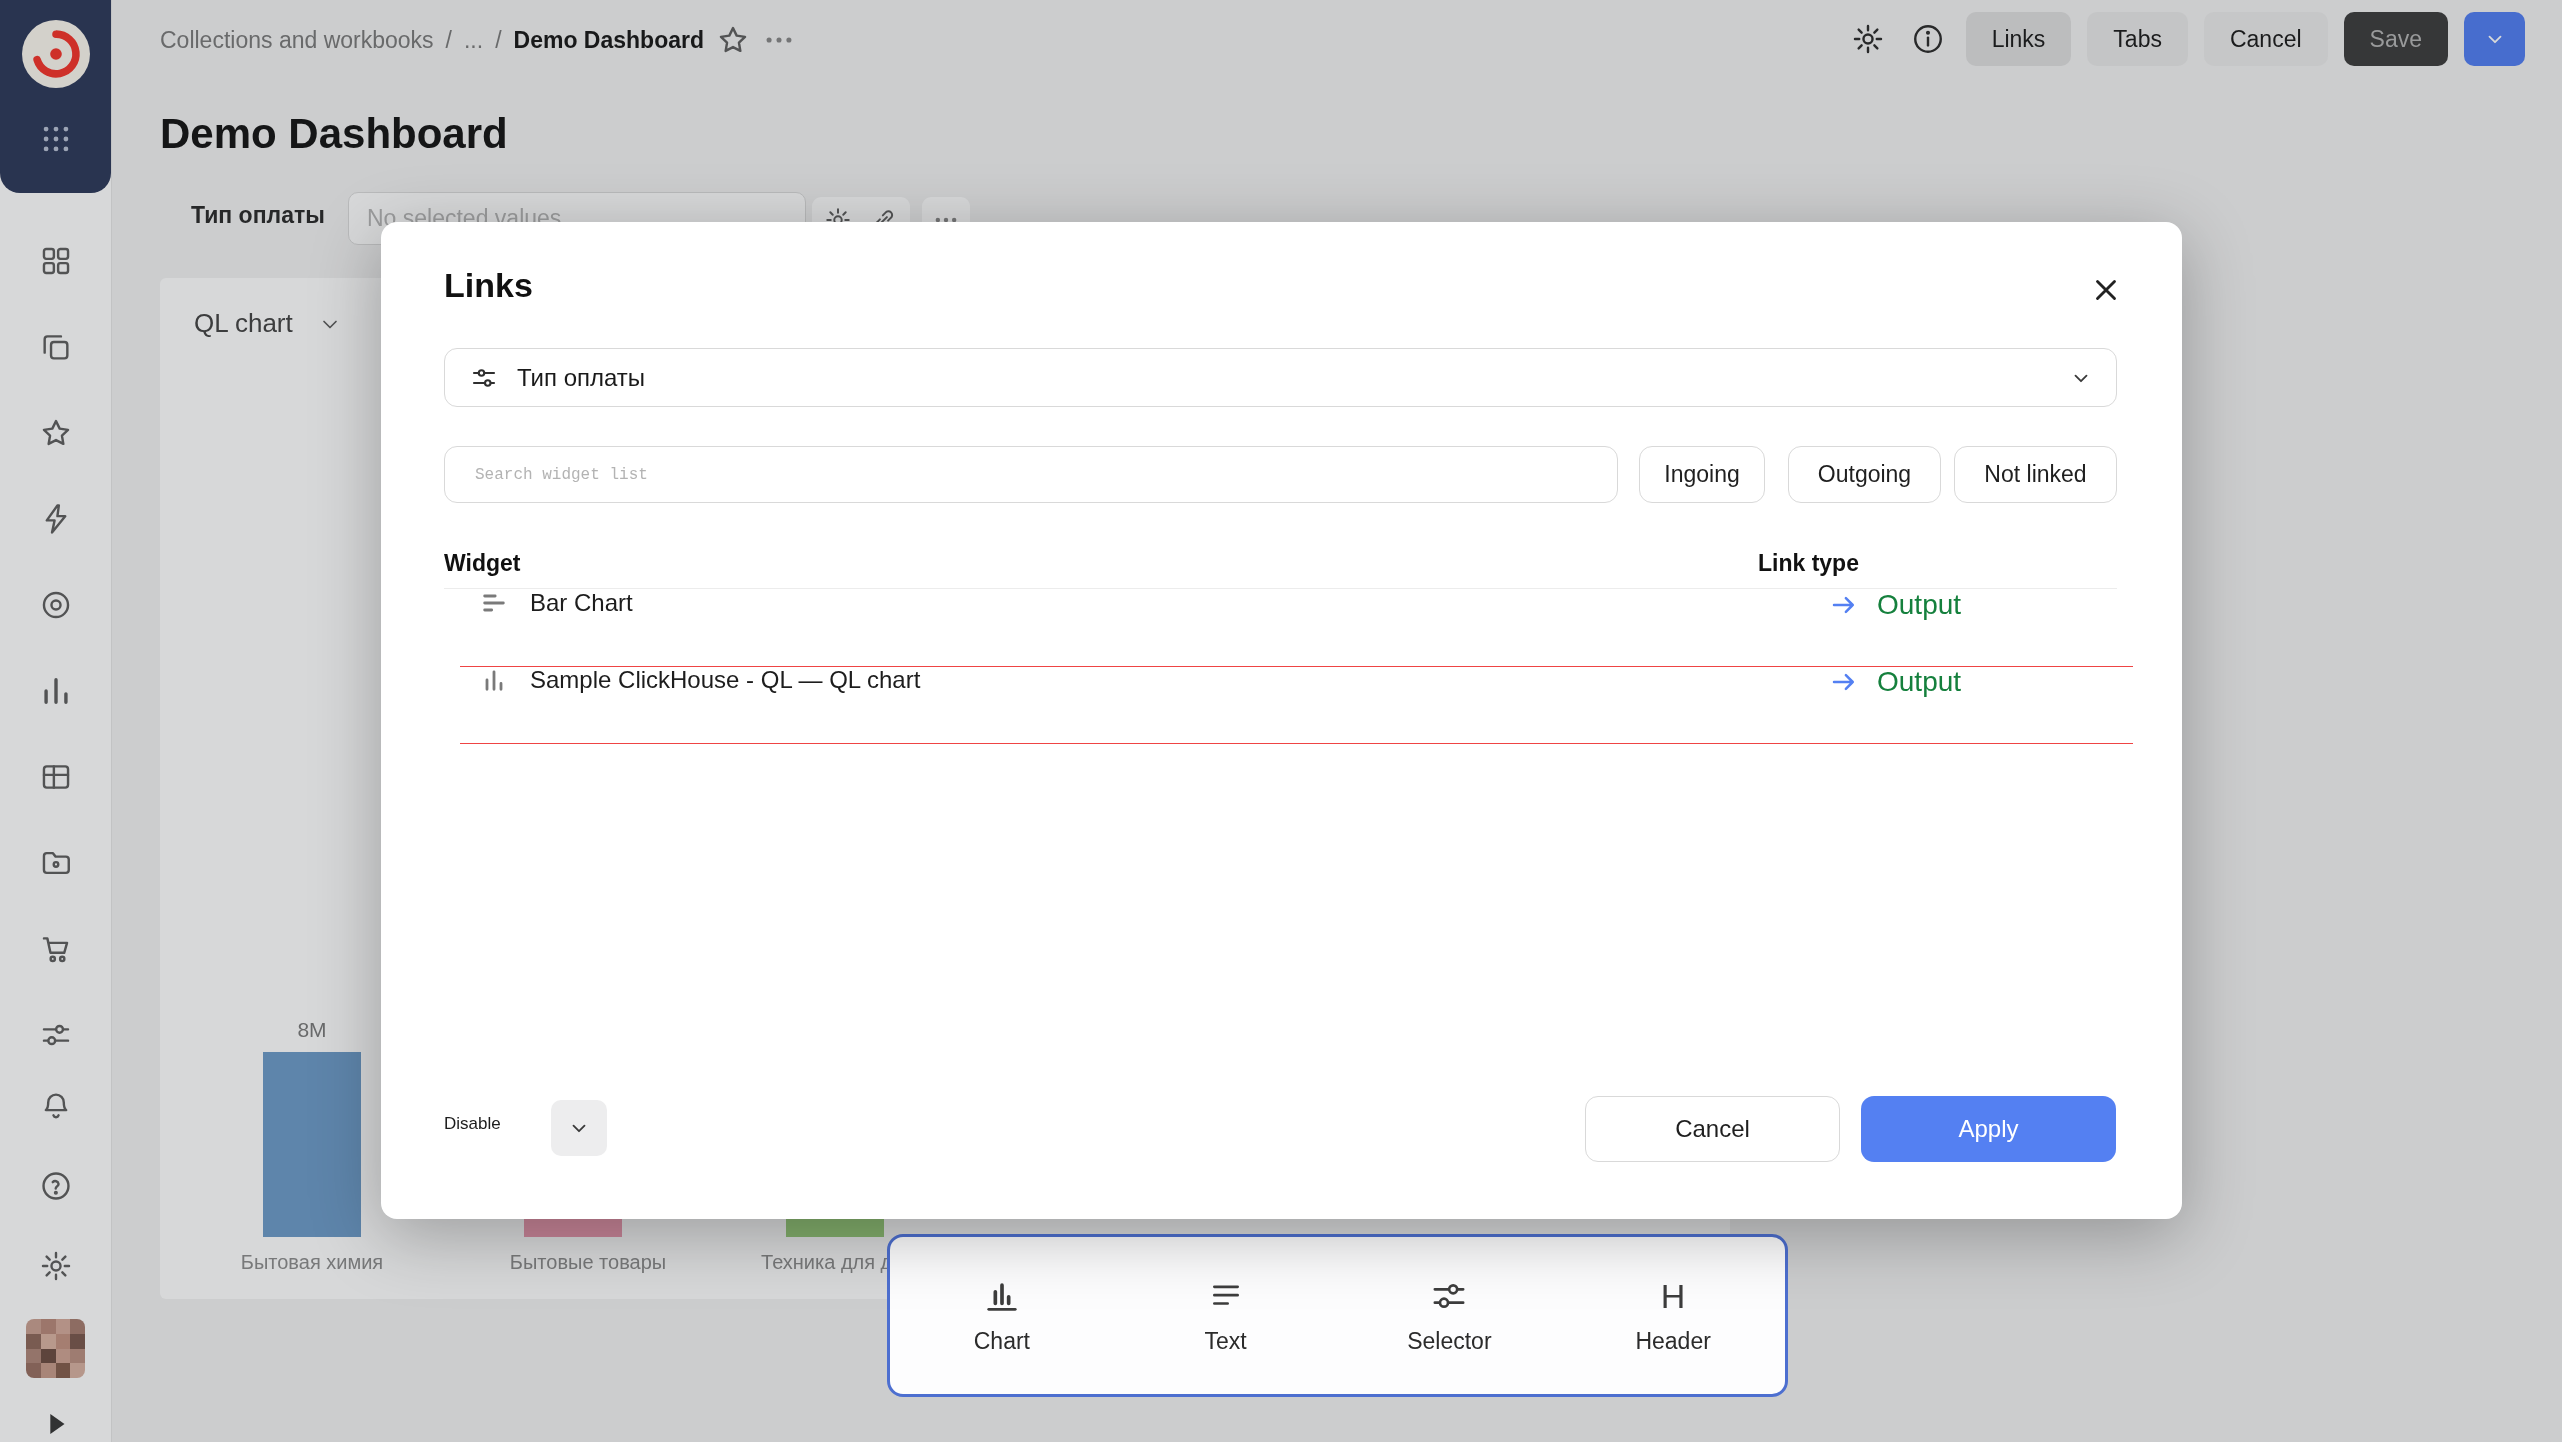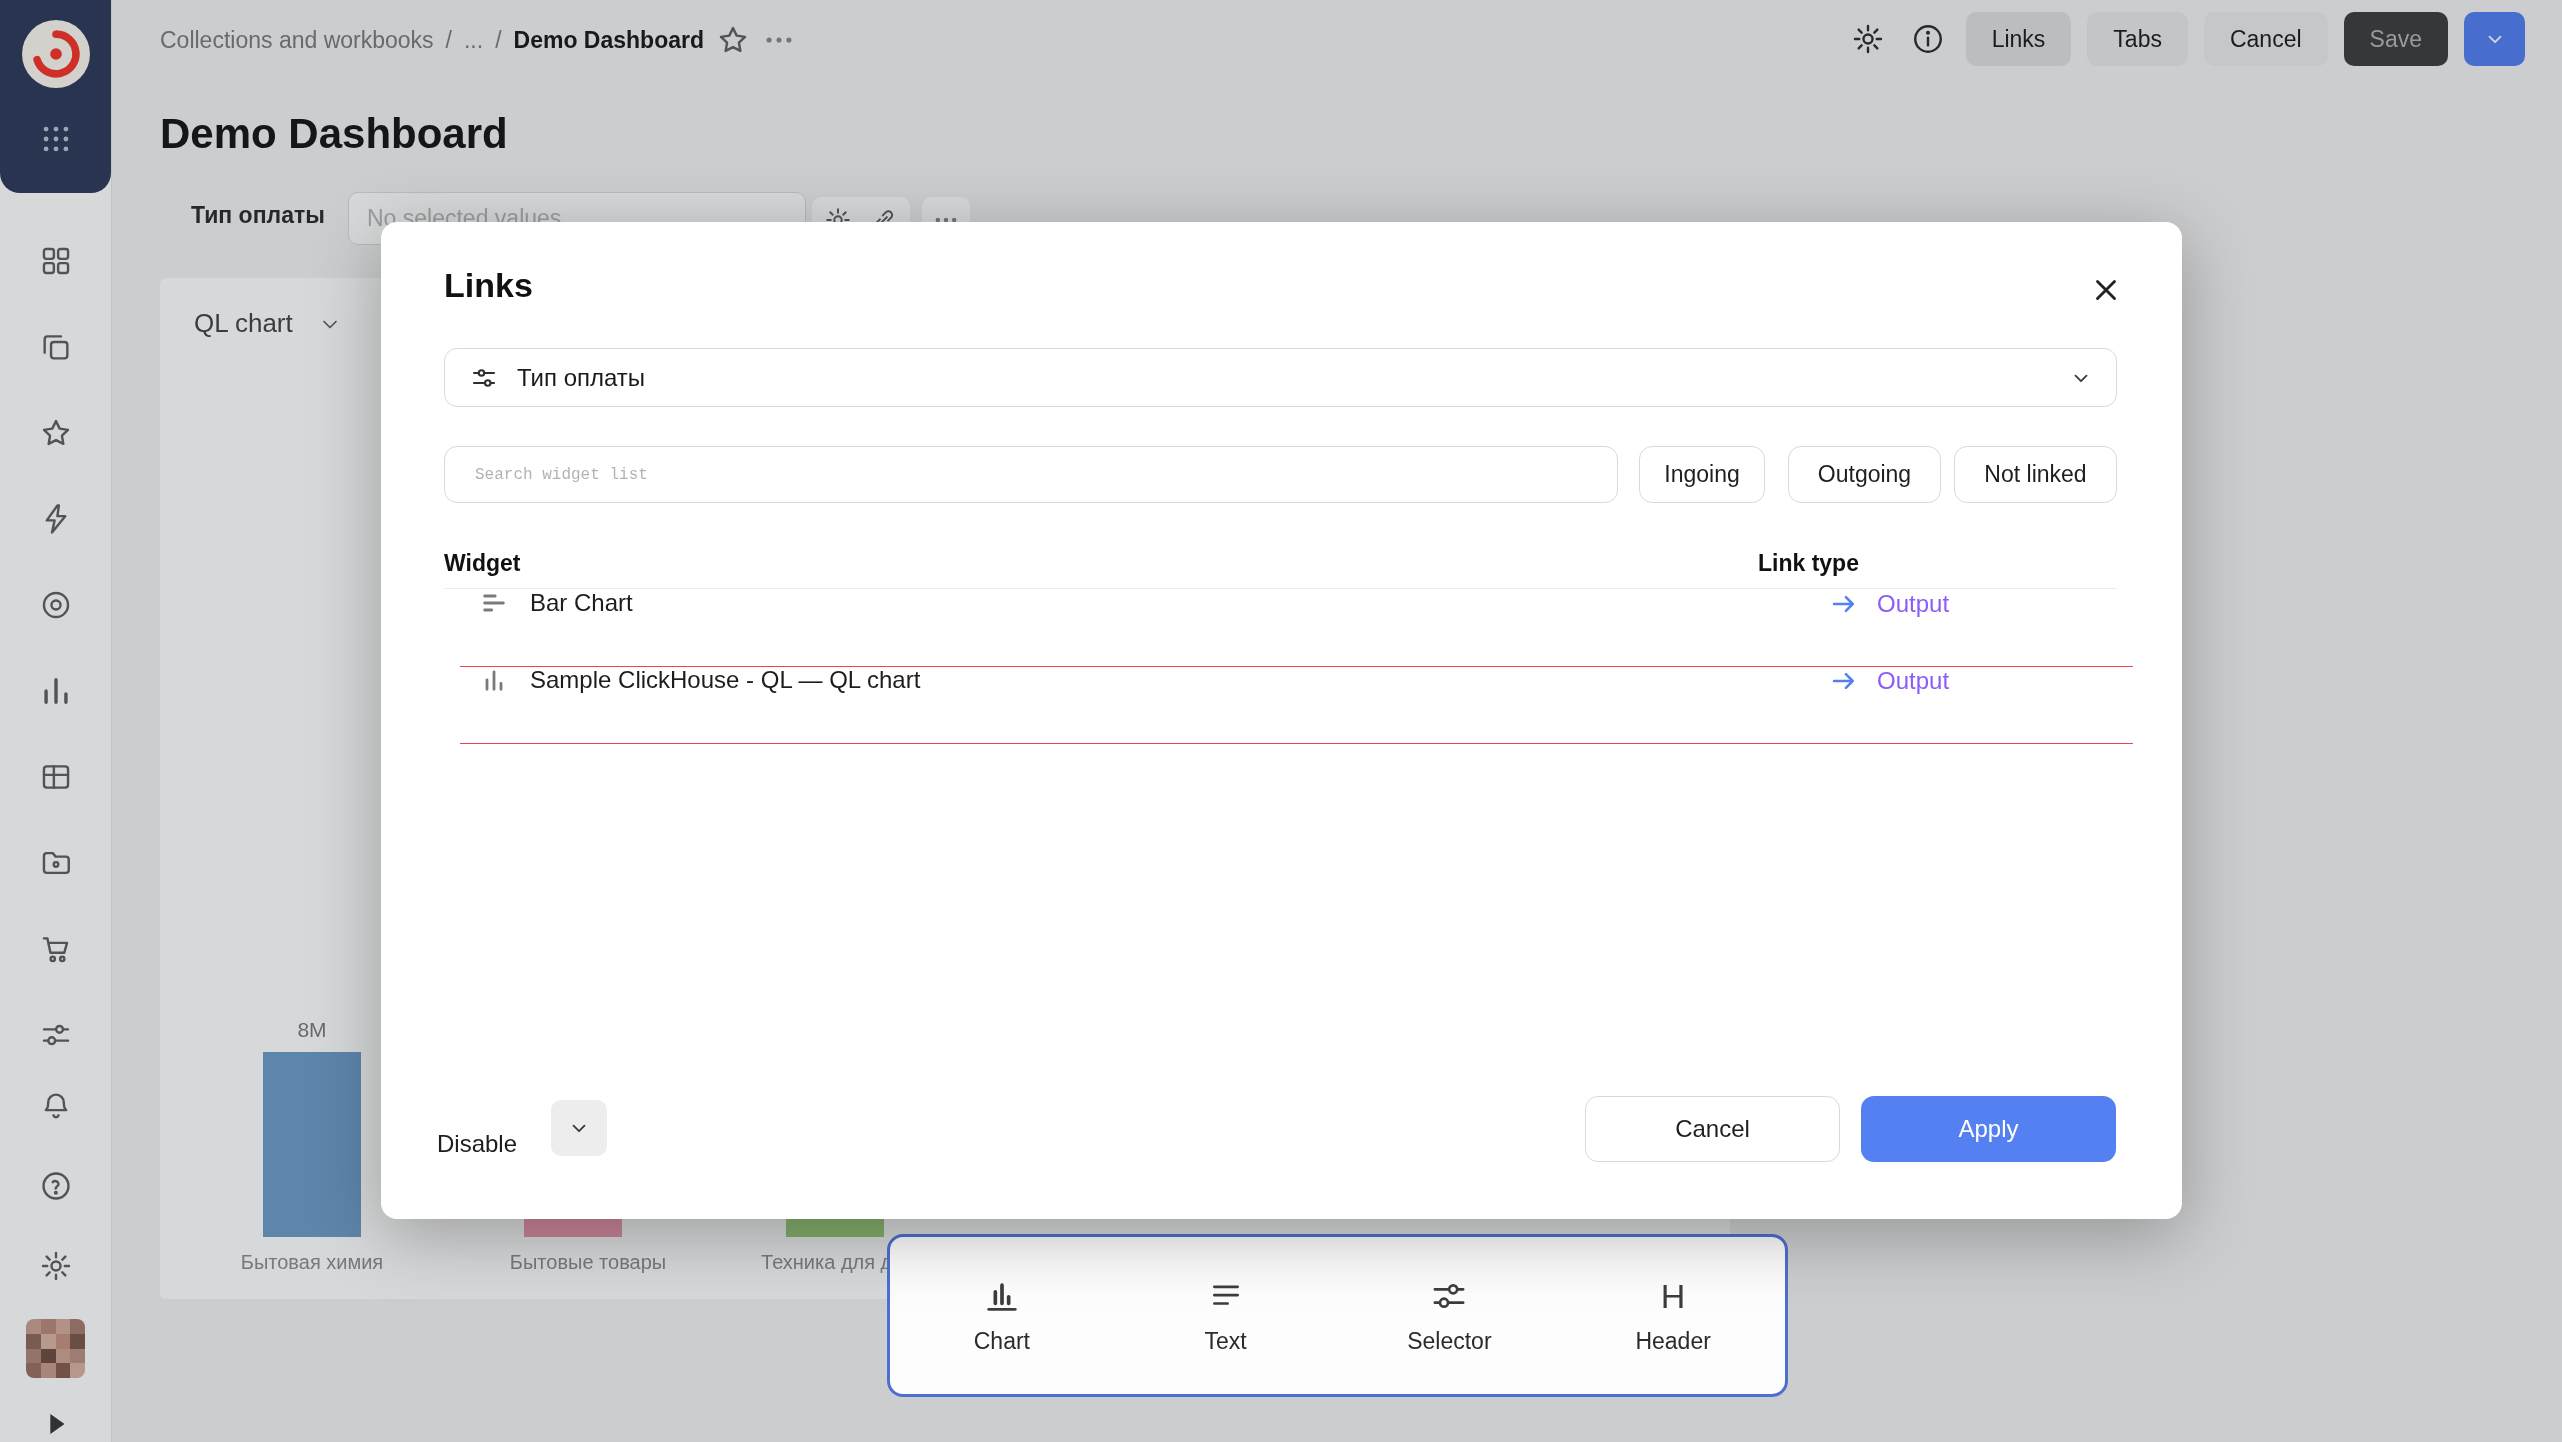--- a/index.html
+++ b/index.html
@@ -78,22 +78,22 @@
   .fbtn.notlinked{left:1573px;width:163px;}
   .col-header{position:absolute;top:328px;font-size:23px;font-weight:700;color:#111;}
   .col-header.widget{left:63px;}
   .col-header.linktype{left:1377px;}
   .table-top-divider{position:absolute;left:63px;top:366px;width:1673px;height:1px;background:#ececec;}
   .link-row{position:absolute;left:79px;width:1673px;height:77px;display:flex;border-bottom:1px solid #ef4444;cursor:pointer;}
   .link-row .ico{width:28px;height:28px;margin-left:20px;}
   .row-label{margin-left:22px;font-size:24px;color:#1d1d1d;white-space:nowrap;}
   .row-link{position:absolute;left:1349px;display:flex;align-items:center;gap:18px;}
   .row-link .ico svg{stroke:#5480f2;stroke-width:2;}
-  .row-link-text{font-size:24px;color:#8b5cf6;}
-  .disable-label{position:absolute;left:56px;top:892px;font-size:24px;color:#1d1d1d;margin-top:16px;}
+  .row-link-text{font-size:28px;color:#15803d;}
+  .disable-label{position:absolute;left:63px;top:892px;font-size:17px;color:#1d1d1d;}
   .disable-chevron{position:absolute;left:170px;top:878px;width:56px;height:56px;border-radius:10px;background:#ededee;display:flex;align-items:center;justify-content:center;cursor:pointer;}
   .mbtn{position:absolute;top:874px;height:66px;box-sizing:border-box;border-radius:13px;display:flex;align-items:center;justify-content:center;font-size:24px;cursor:pointer;}
   .mbtn.cancel{left:1204px;width:255px;background:#fff;border:1px solid #d9d9d9;color:#1f1f1f;}
   .mbtn.apply{left:1480px;width:255px;background:#5480f2;color:#fff;}
   .chev{width:22px;height:22px;}
   .chev svg{width:100%;height:100%;fill:none;stroke:#3a3a3a;stroke-width:2;stroke-linecap:round;stroke-linejoin:round;}
 </style>
 </head>
 <body>
 

